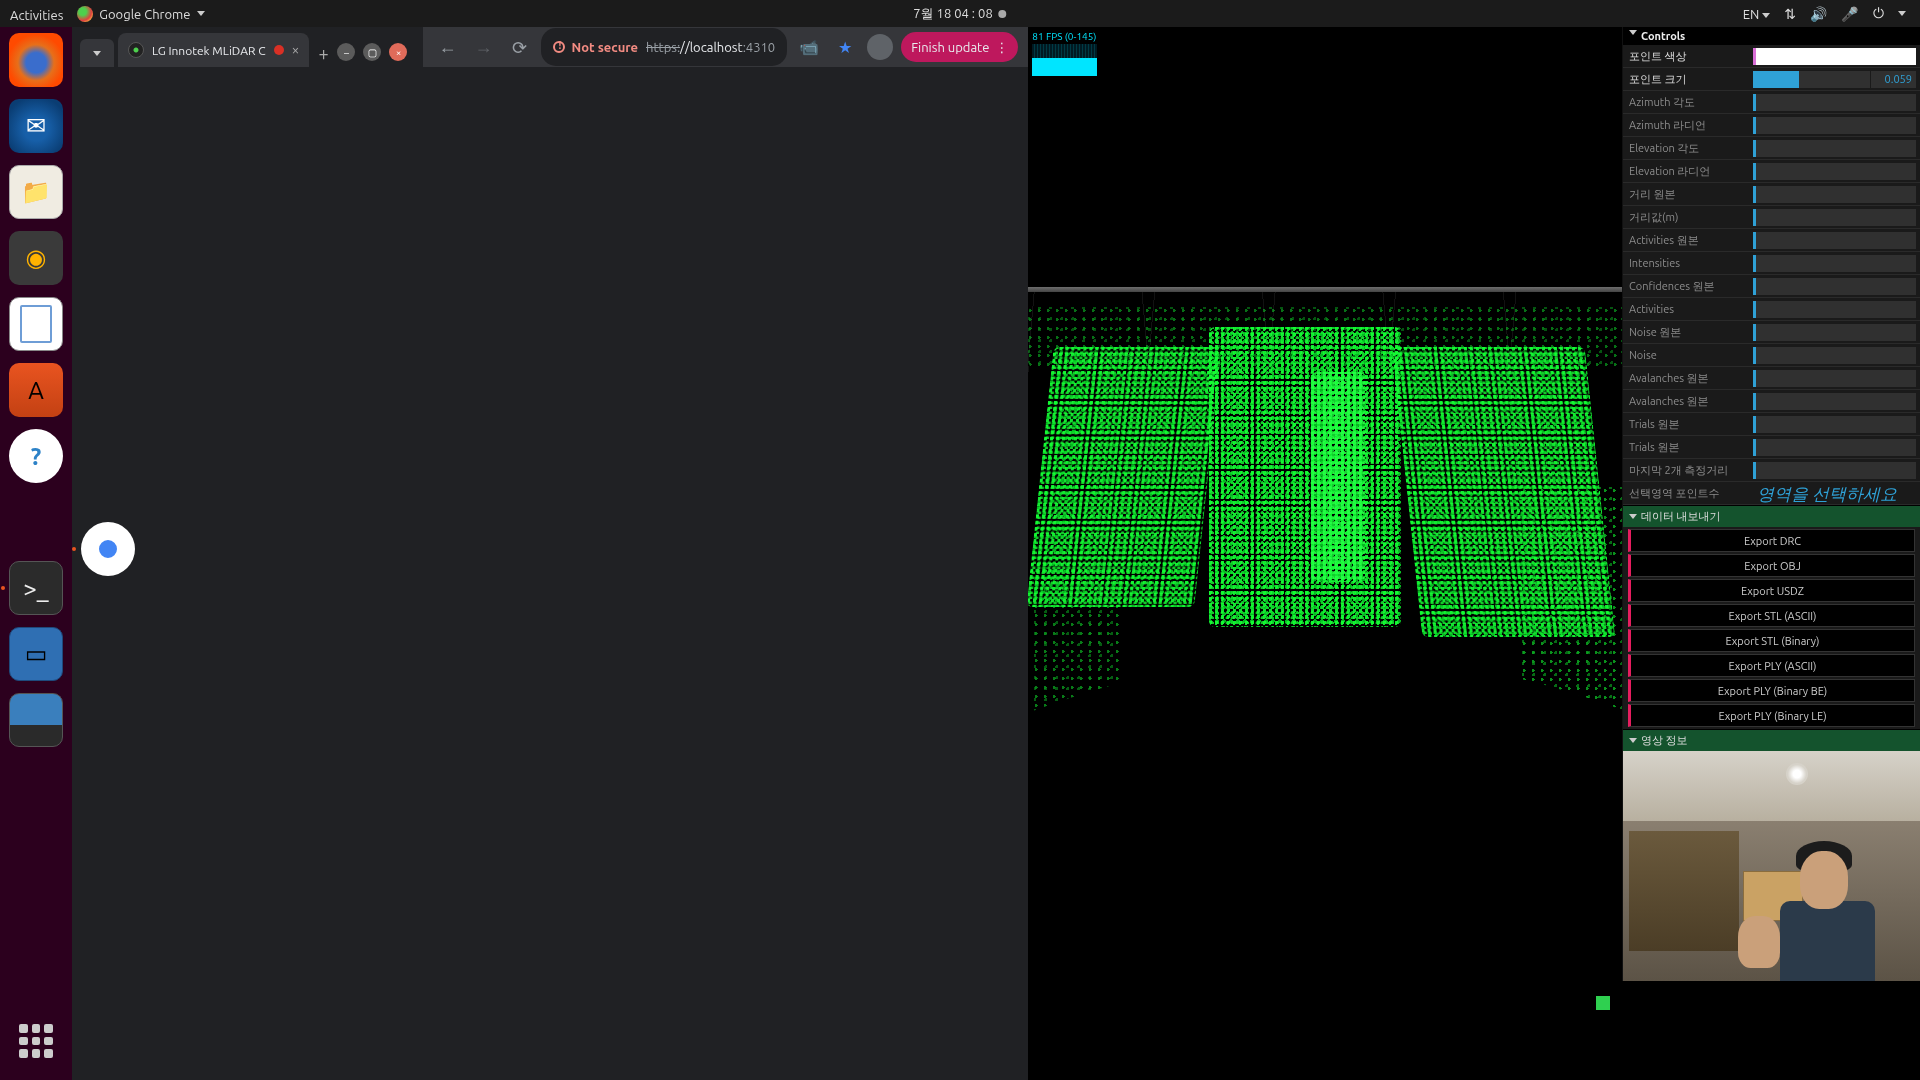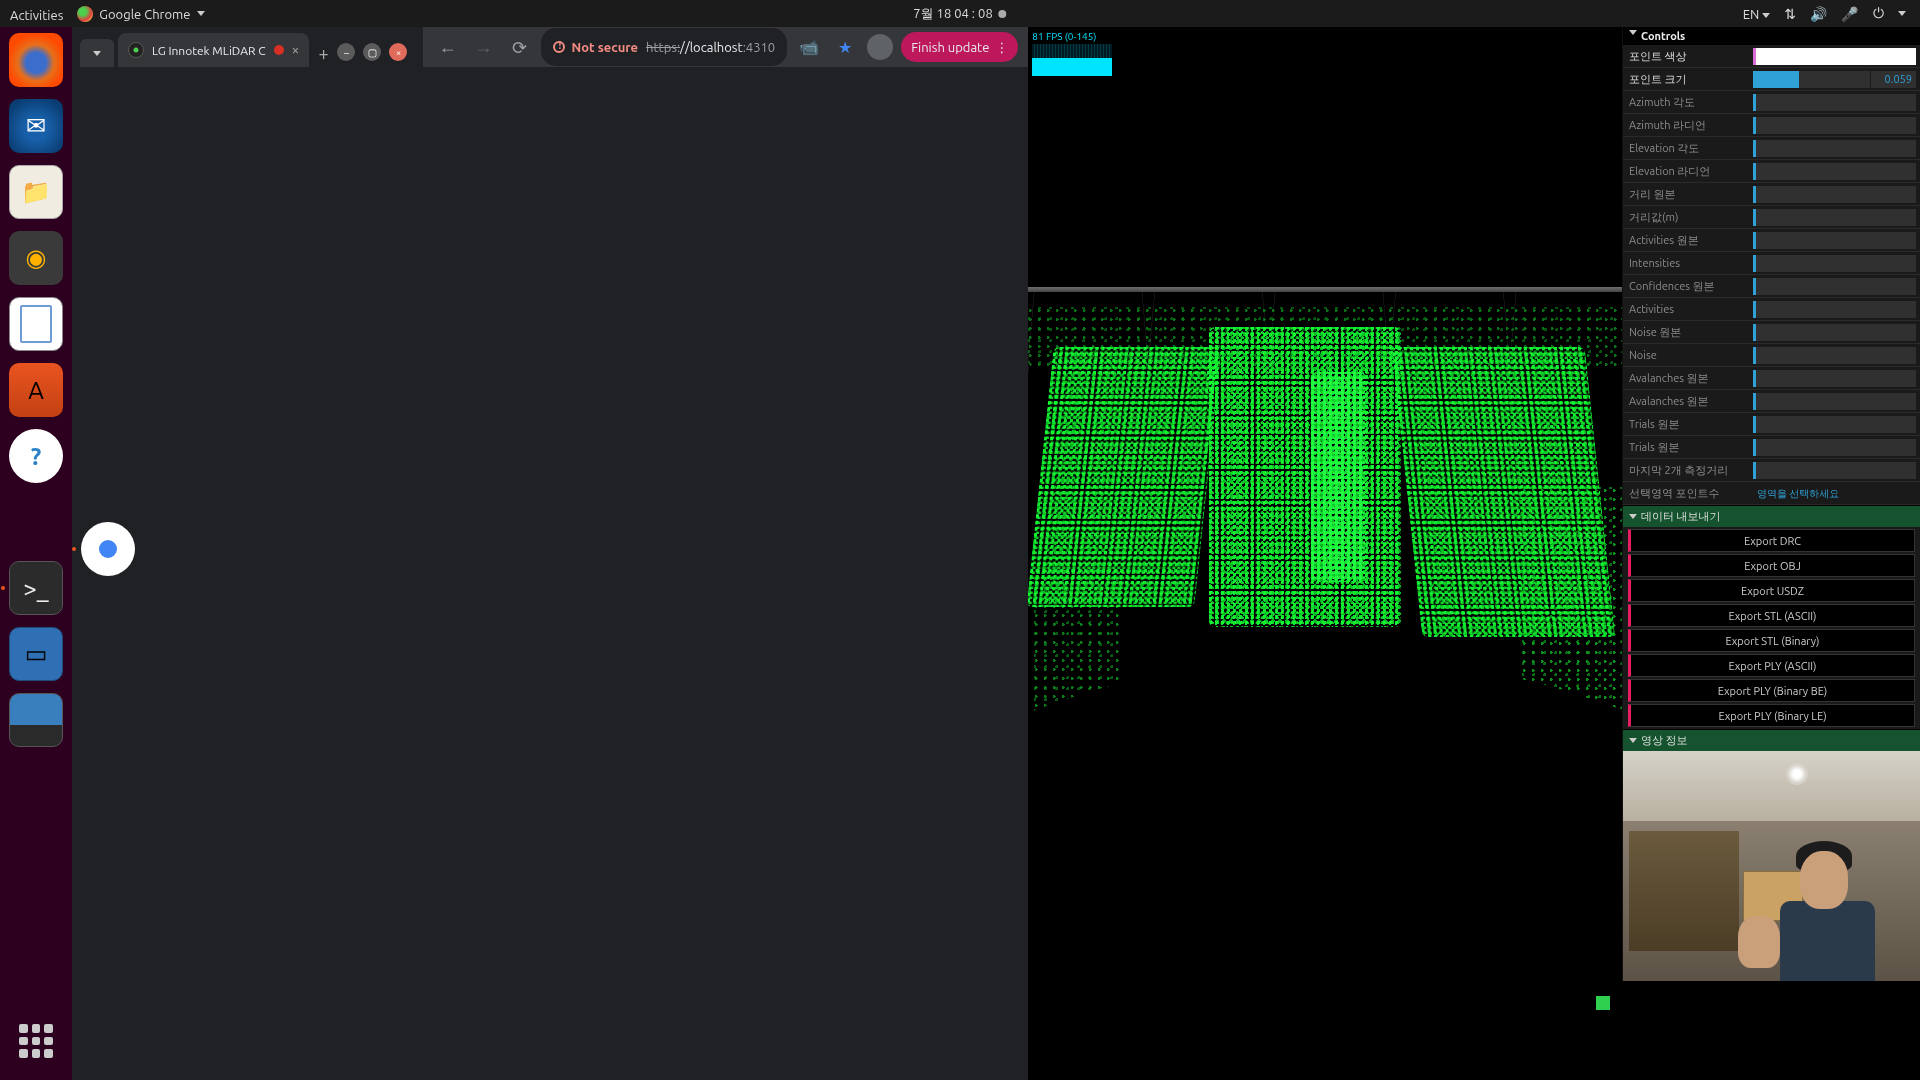--- a/index.html
+++ b/index.html
@@ -61,21 +61,21 @@
 .omni-url .port { color:#9aa0a6; }
 .toolico { width:28px; height:28px; display:flex; align-items:center; justify-content:center; color:#9aa0a6; font-size:16px; }
 .toolico.star { color:#4285f4; }
 .avatar { width:26px; height:26px; border-radius:50%; background:#5f6368; }
 .finish { height:30px; padding:0 10px; background:#be185d; border-radius:15px; color:#e8eaed; display:flex; align-items:center; gap:6px; font-size:13px; }
 
 
 .viewport { position:relative; flex:1; background:#000; overflow:hidden; }
 
 
-.fps { position:absolute; top:4px; left:4px; width:80px; font-family:monospace; font-size:10px; z-index:5; }
+.fps { position:absolute; top:4px; left:4px; width:65px; font-family:monospace; font-size:10px; z-index:5; }
 .fps-txt { color:#00e5ff; }
 .fps-bar { height:32px; background: linear-gradient(to top, #00e5ff 60%, #001a22 60%); margin-top:2px; position:relative; }
 .fps-bar::before { content:""; position:absolute; top:0; left:0; right:0; height:14px; background: repeating-linear-gradient(90deg,#001a22 0 2px,#003a44 2px 3px); }
 
 
 .horizon { position:absolute; left:0; right:290px; top:260px; height:5px; background: linear-gradient(#888,#555); opacity:0.8; }
 .gridfloor { position:absolute; left:0; right:290px; top:265px; height:80px; background:
   repeating-linear-gradient(85deg, rgba(120,120,120,0.15) 0 1px, transparent 1px 120px),
   repeating-linear-gradient(-85deg, rgba(120,120,120,0.15) 0 1px, transparent 1px 120px);
 }
@@ -108,21 +108,21 @@
 .gui { position:absolute; top:0; right:0; width:298px; background:#1a1a1a; font-size:11px; color:#ddd; z-index:10; border-left:1px solid #111; }
 .gui-head { background:#000; color:#eee; padding:3px 6px; font-weight:bold; display:flex; align-items:flex-start; gap:4px; }
 .gui-row { display:flex; align-items:center; height:23px; border-bottom:1px solid #2a2a2a; }
 .gui-label { width:130px; padding-left:6px; color:#8c8c8c; white-space:nowrap; overflow:hidden; }
 .gui-slot { flex:1; height:17px; margin:3px 4px 3px 0; background:#303030; border-left:3px solid #2fa1d6; position:relative; }
 .gui-slot.color { border-left-color:#d96fd6; }
 .gui-slot.num { display:flex; }
 .gui-slot.num .slider { flex:1; background:#303030; position:relative; }
 .gui-slot.num .slider .fill { position:absolute; left:0; top:0; bottom:0; background:#2fa1d6; }
 .gui-slot.num .numval { width:46px; background:#303030; color:#2fa1d6; text-align:right; padding-right:4px; font-size:11px; line-height:17px; border-left:1px solid #1a1a1a; }
-.gui-slot.msg { background:transparent; border:none; color:#2fa1d6; padding-left:4px; line-height:17px; font-size:10px; }
+.gui-slot.msg { background:transparent; border:none; color:#2fa1d6; padding-left:4px; line-height:17px; font-size:17px;font-style:italic; }
 .gui-row.active .gui-label { color:#ddd; }
 .gui-fold { background:#14532d; color:#ddd; padding:3px 6px; display:flex; align-items:center; gap:4px; border-top:1px solid #000; font-size:11px; }
 .gui-btn { height:23px; background:#000; margin:2px 5px; border:1px solid #333; color:#ccc; display:flex; align-items:center; justify-content:center; font-size:11px; border-left:3px solid #e61d5f; }
 .gui-slot.color.hasval { background:#fff; }
 
 
 .camthumb { position:relative; height:230px; overflow:hidden; background:#7a6f60; }
 .camthumb .ceiling { position:absolute; left:0; right:0; top:0; height:70px; background:linear-gradient(#d6d2c9,#b8b0a0); }
 .camthumb .lamp { position:absolute; left:55%; top:12px; width:22px; height:22px; background:radial-gradient(circle,#fff 25%,#d6d2c9 60%); border-radius:50%; }
 .camthumb .wall { position:absolute; left:0; right:0; top:70px; bottom:0; background:linear-gradient(#8a7f70,#5c5346); }

